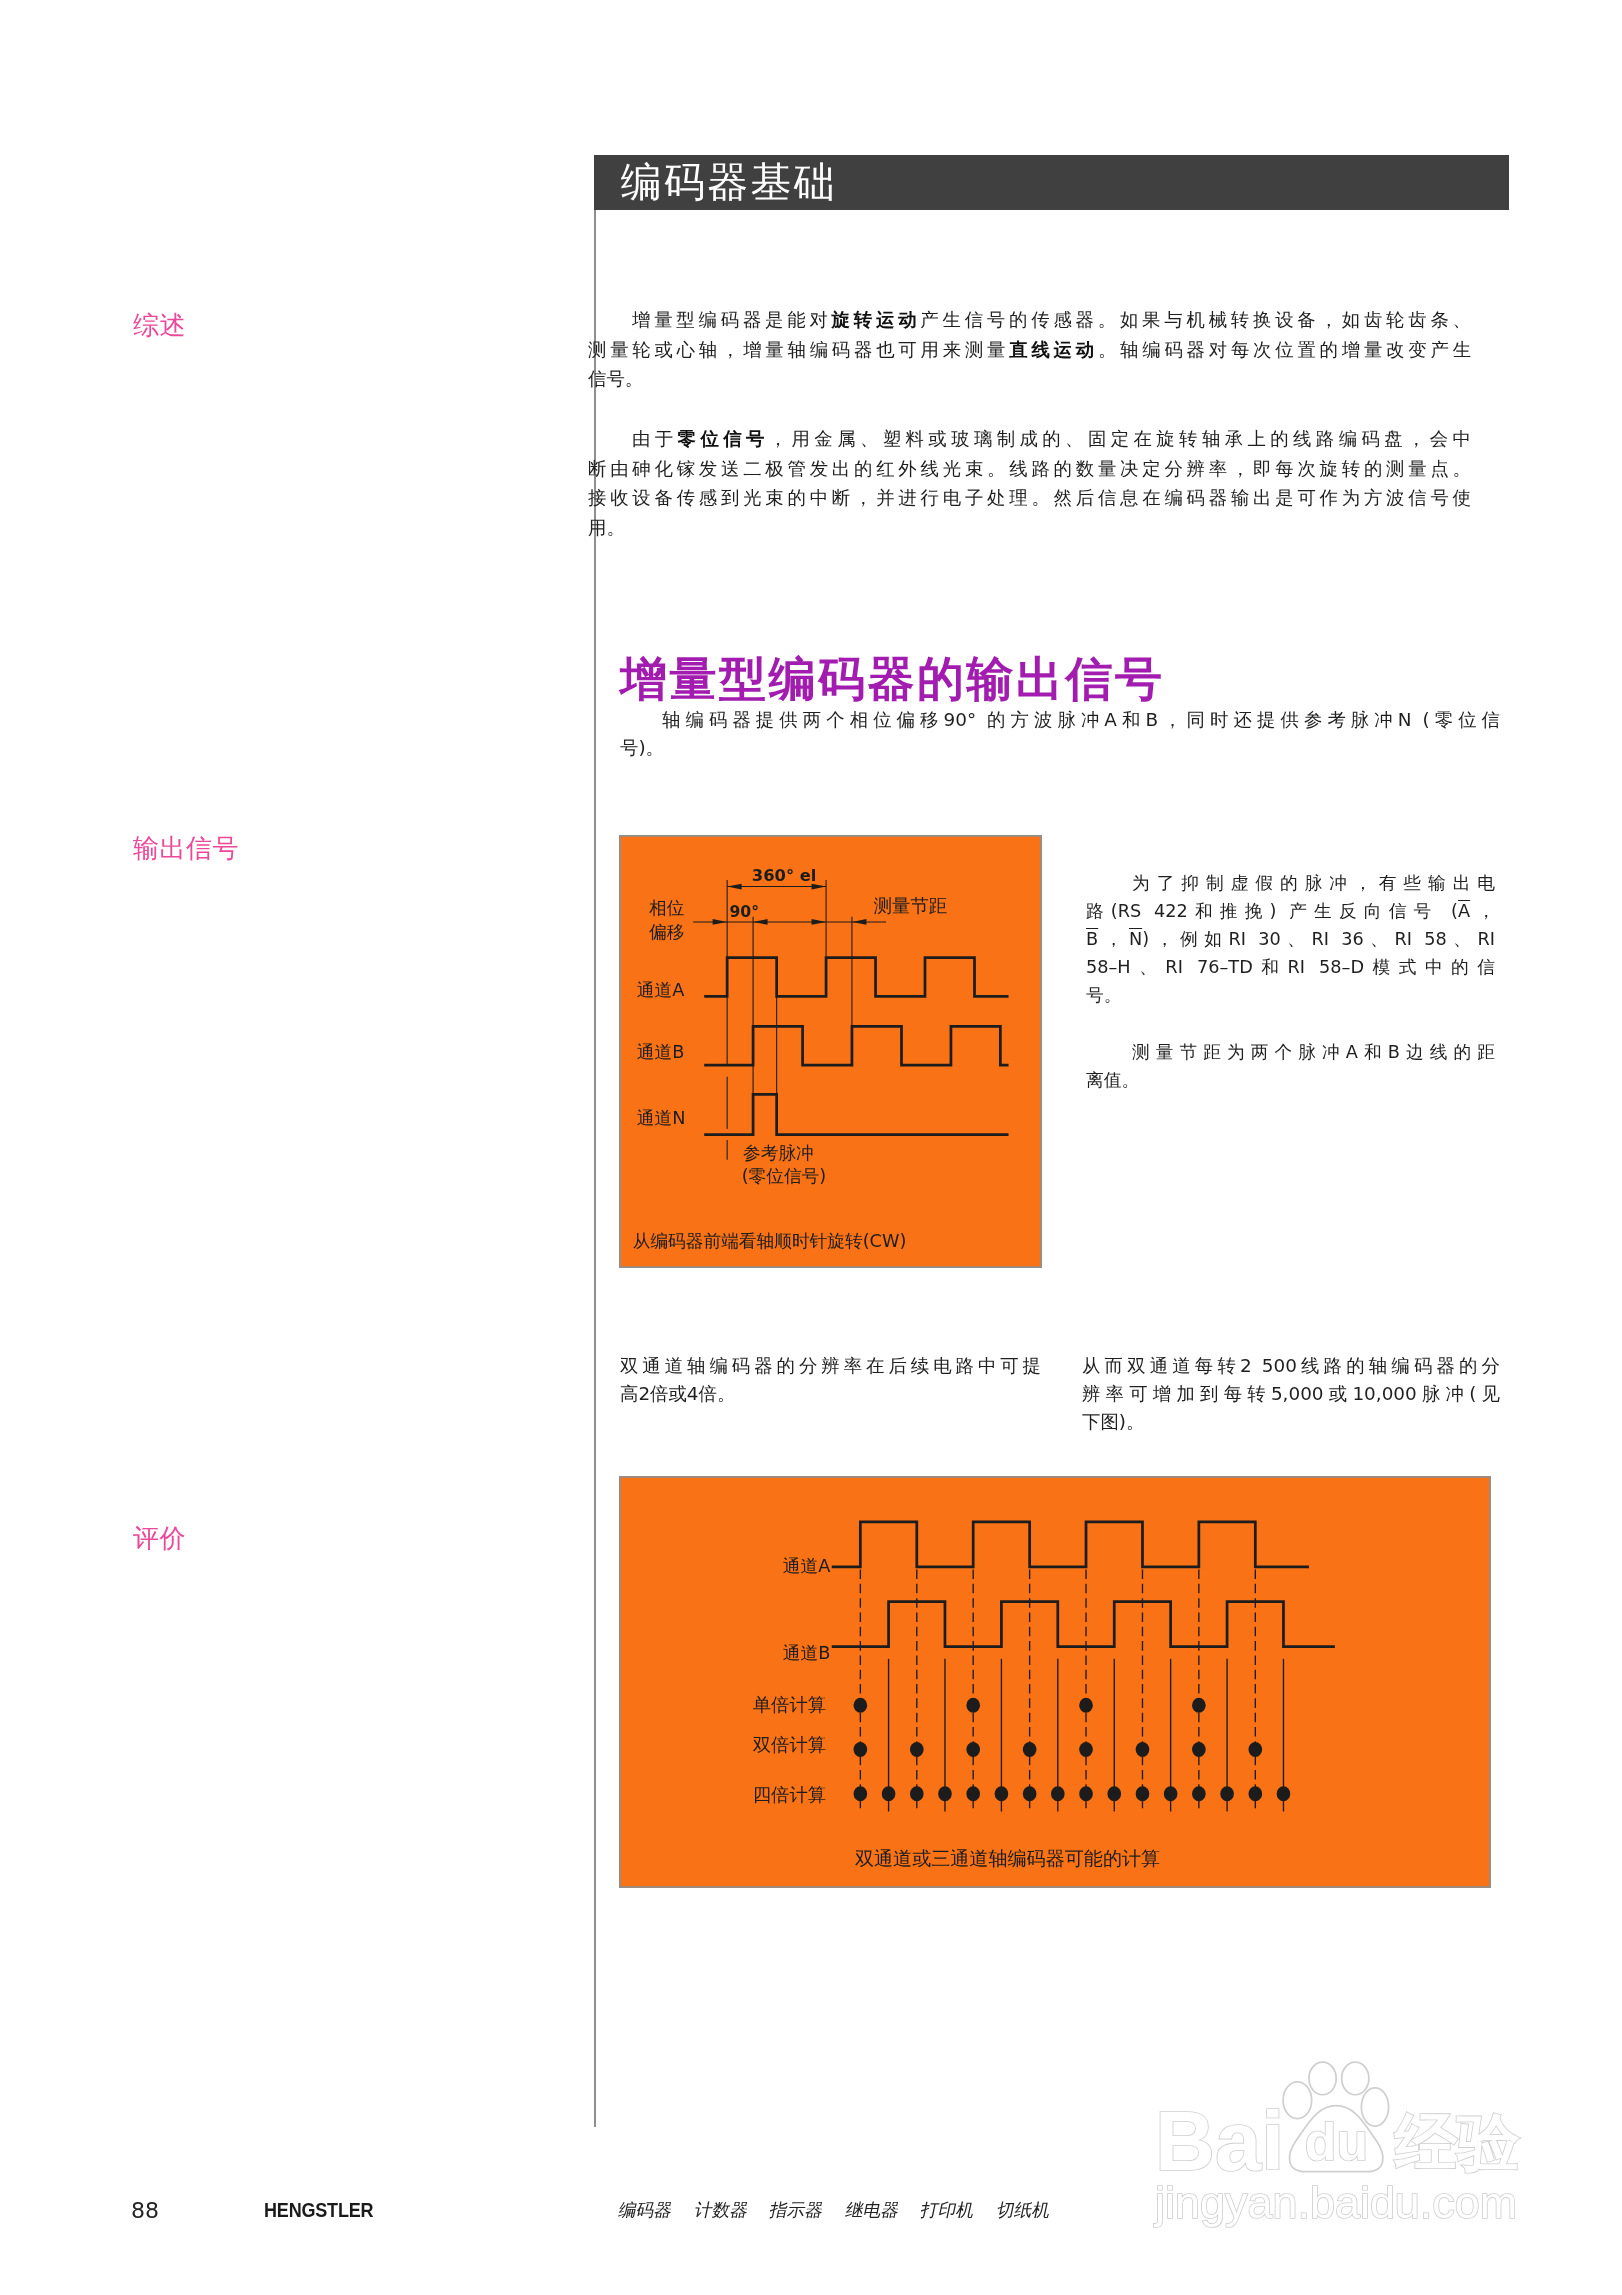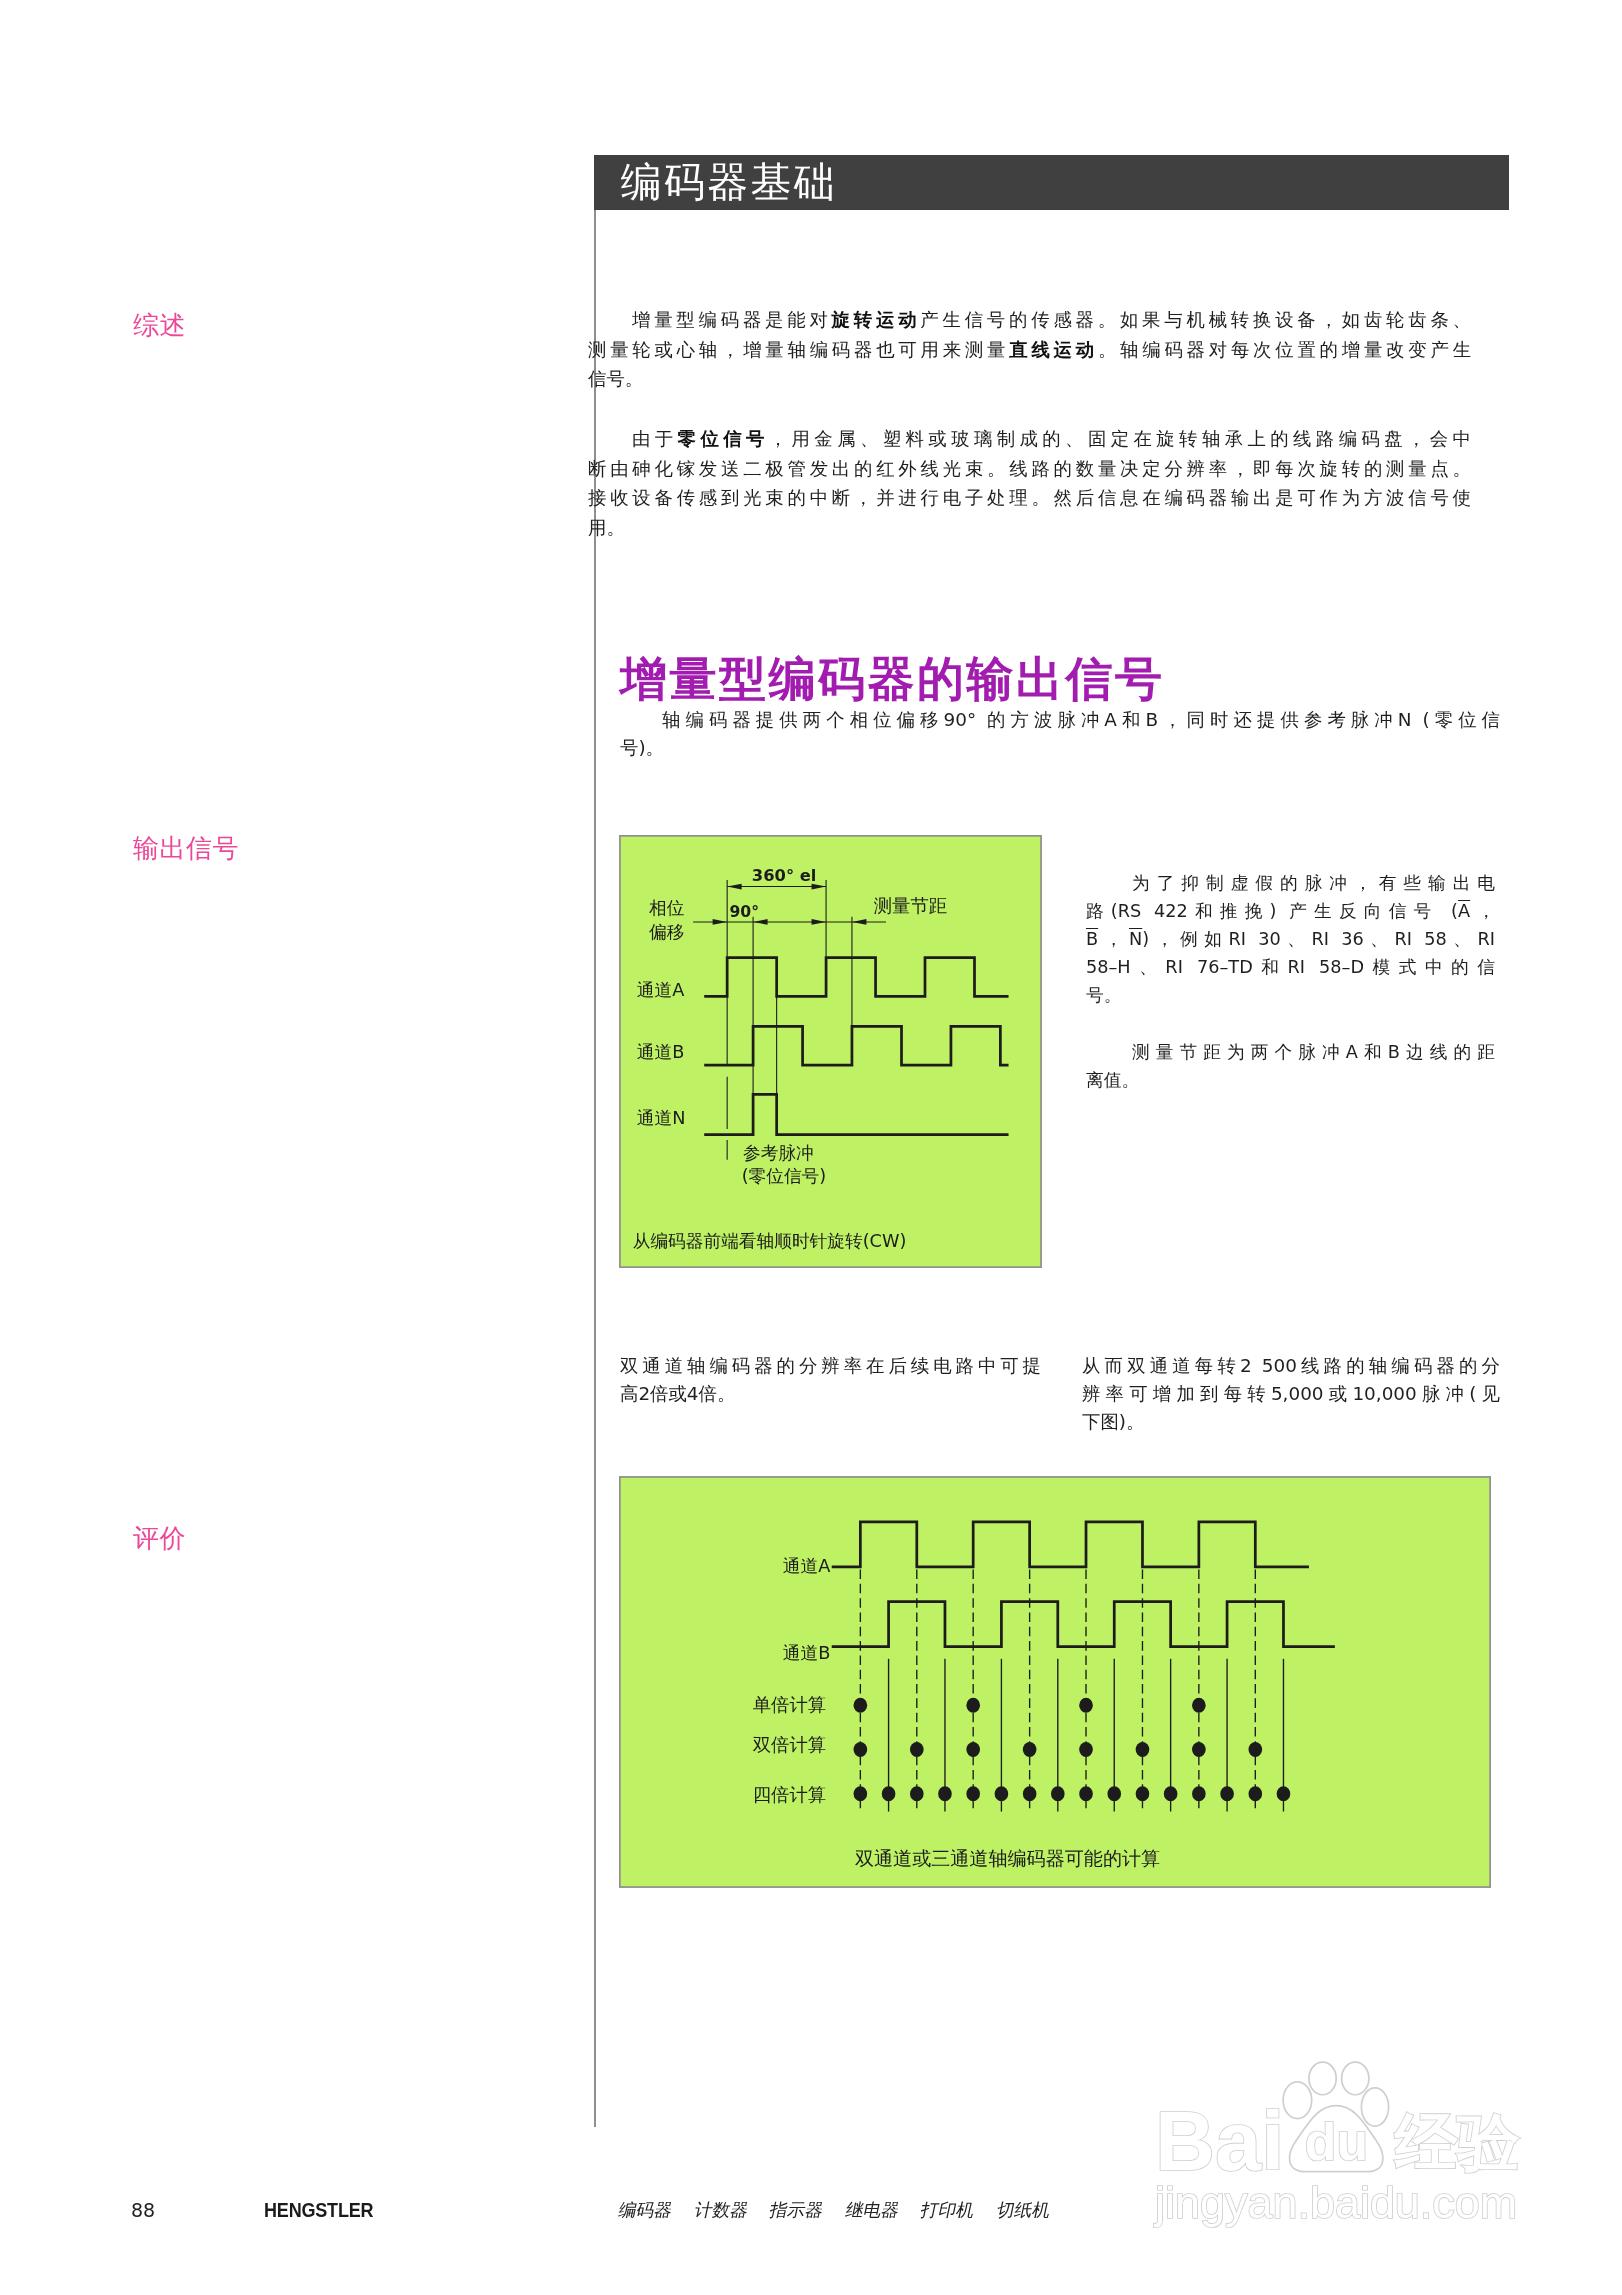--- a/index.html
+++ b/index.html
@@ -41,28 +41,28 @@
     .p-side { left: 1086px; width: 409px; font-size: 17.7px; }
     .p-side .ln { height: 28px; line-height: 28px; }
     .p-side .ln.ind { padding-left: 46px; }
 
     .p-col { top: 1352px; }
     .p-col .ln { height: 28px; line-height: 28px; }
     .p-col-left { left: 620px; width: 421px; }
     .p-col-right { left: 1082px; width: 418px; }
 
     
-    .figure { background: #bef264; }
+    .figure { background: #f97316; }
     .figure svg { display: block; }
     .figure svg text { font-family: "DejaVu Sans", sans-serif; fill: #1c1c1c; }
     .fig1 { left: 619px; top: 835px; width: 423px; height: 433px; }
     .fig2 { left: 619px; top: 1476px; width: 872px; height: 412px; }
 
     
-    .footer-num { left: 131px; top: 2197px; font-size: 19px; line-height: 27px; color: #222; }
+    .footer-num { left: 131px; top: 2197px; font-size: 22px; line-height: 27px; color: #222; }
     .footer-brand { left: 264px; top: 2197px; font-size: 20px; line-height: 27px; font-weight: bold;
       font-family: "Liberation Sans", sans-serif; color: #1a1a1a; transform: scaleX(0.9);
       transform-origin: left center; letter-spacing: -0.2px; }
     .footer-nav { left: 619px; top: 2197px; display: flex; gap: 22.5px; }
     .footer-nav span { display: inline-block; font-size: 17.7px; line-height: 27px; color: #222;
       transform: skewX(-12deg); white-space: nowrap; }
 
     
     .watermark { left: 1152px; top: 2058px; width: 382px; height: 177px; }
     .watermark text { fill: #ffffff; stroke: #cfcfcf; stroke-width: 2.5px; paint-order: stroke; }

